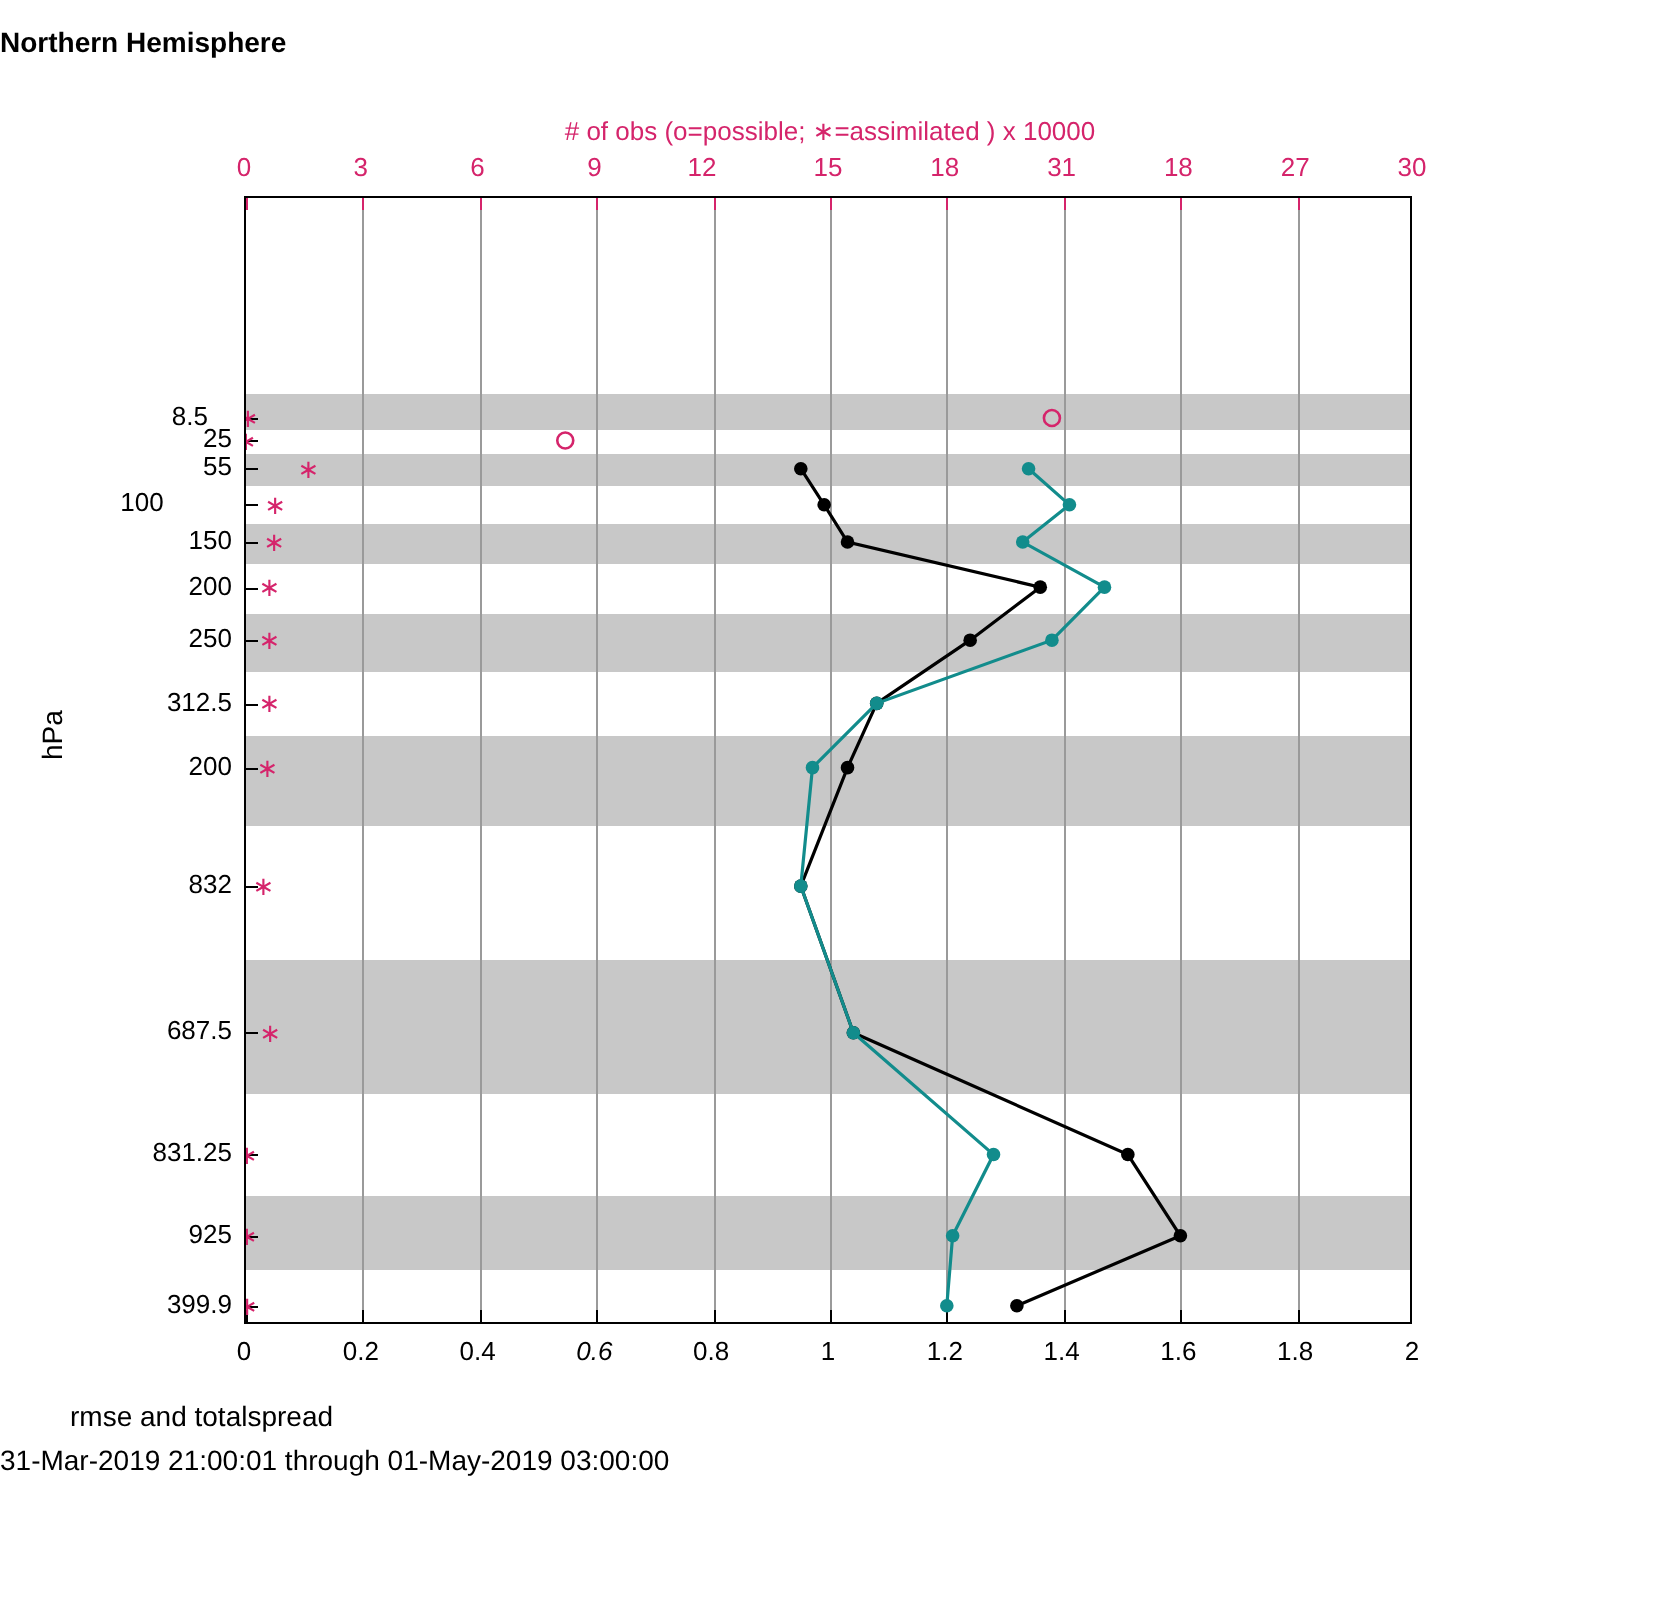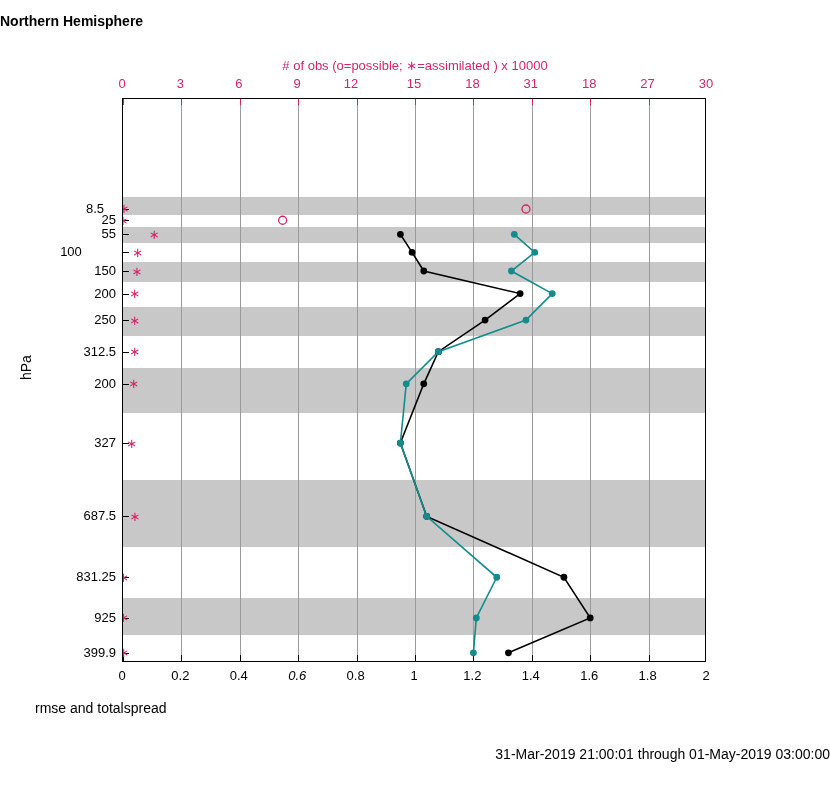--- a/index.html
+++ b/index.html
@@ -114,23 +114,22 @@
     width: 830px;
     text-align: left;
     font-size: 14px;
     margin-left: 35px;
   }
   .axis-subtitle-x {
     position: absolute;
     left: 0;
     top: 722px;
     width: 830px;
-    text-align: right;
+    text-align: left;
     font-size: 14px;
-    margin-top: 24px;
   }
   .axis-title-y {
     position: absolute;
     left: 18px;
     top: 380px;
     font-size: 14px;
     transform: rotate(-90deg);
     transform-origin: left top;
     white-space: nowrap;
   }
@@ -323,18 +322,18 @@
     <div class="xlabel-top" style="left: 706px; top: 76px;">30</div>
     <div class="ylabel-tick" style="left: 14px; width: 90px; top: 207.98px;">8.5</div>
     <div class="ylabel-tick" style="left: 26px; width: 90px; top: 219.26px;">25</div>
     <div class="ylabel-tick" style="left: 26px; width: 90px; top: 233.36px;">55</div>
     <div class="ylabel-tick" style="left: 26px; width: 90px; top: 251.408px; text-align: center;">100</div>
     <div class="ylabel-tick" style="left: 26px; width: 90px; top: 270.02px;">150</div>
     <div class="ylabel-tick" style="left: 26px; width: 90px; top: 292.58px;">200</div>
     <div class="ylabel-tick" style="left: 26px; width: 90px; top: 319.088px;">250</div>
     <div class="ylabel-tick" style="left: 26px; width: 90px; top: 350.672px;">312.5</div>
     <div class="ylabel-tick" style="left: 26px; width: 90px; top: 382.82px;">200</div>
-    <div class="ylabel-tick" style="left: 26px; width: 90px; top: 442.04px;">327</div>
+    <div class="ylabel-tick" style="left: 26px; width: 90px; top: 442.04px;">832</div>
     <div class="ylabel-tick" style="left: 26px; width: 90px; top: 515.36px;">687.5</div>
     <div class="ylabel-tick" style="left: 26px; width: 90px; top: 576.272px;">831.25</div>
     <div class="ylabel-tick" style="left: 26px; width: 90px; top: 616.88px;">925</div>
     <div class="ylabel-tick" style="left: 26px; width: 90px; top: 651.848px;">399.9</div>
   </div>
 
 </body></html>

